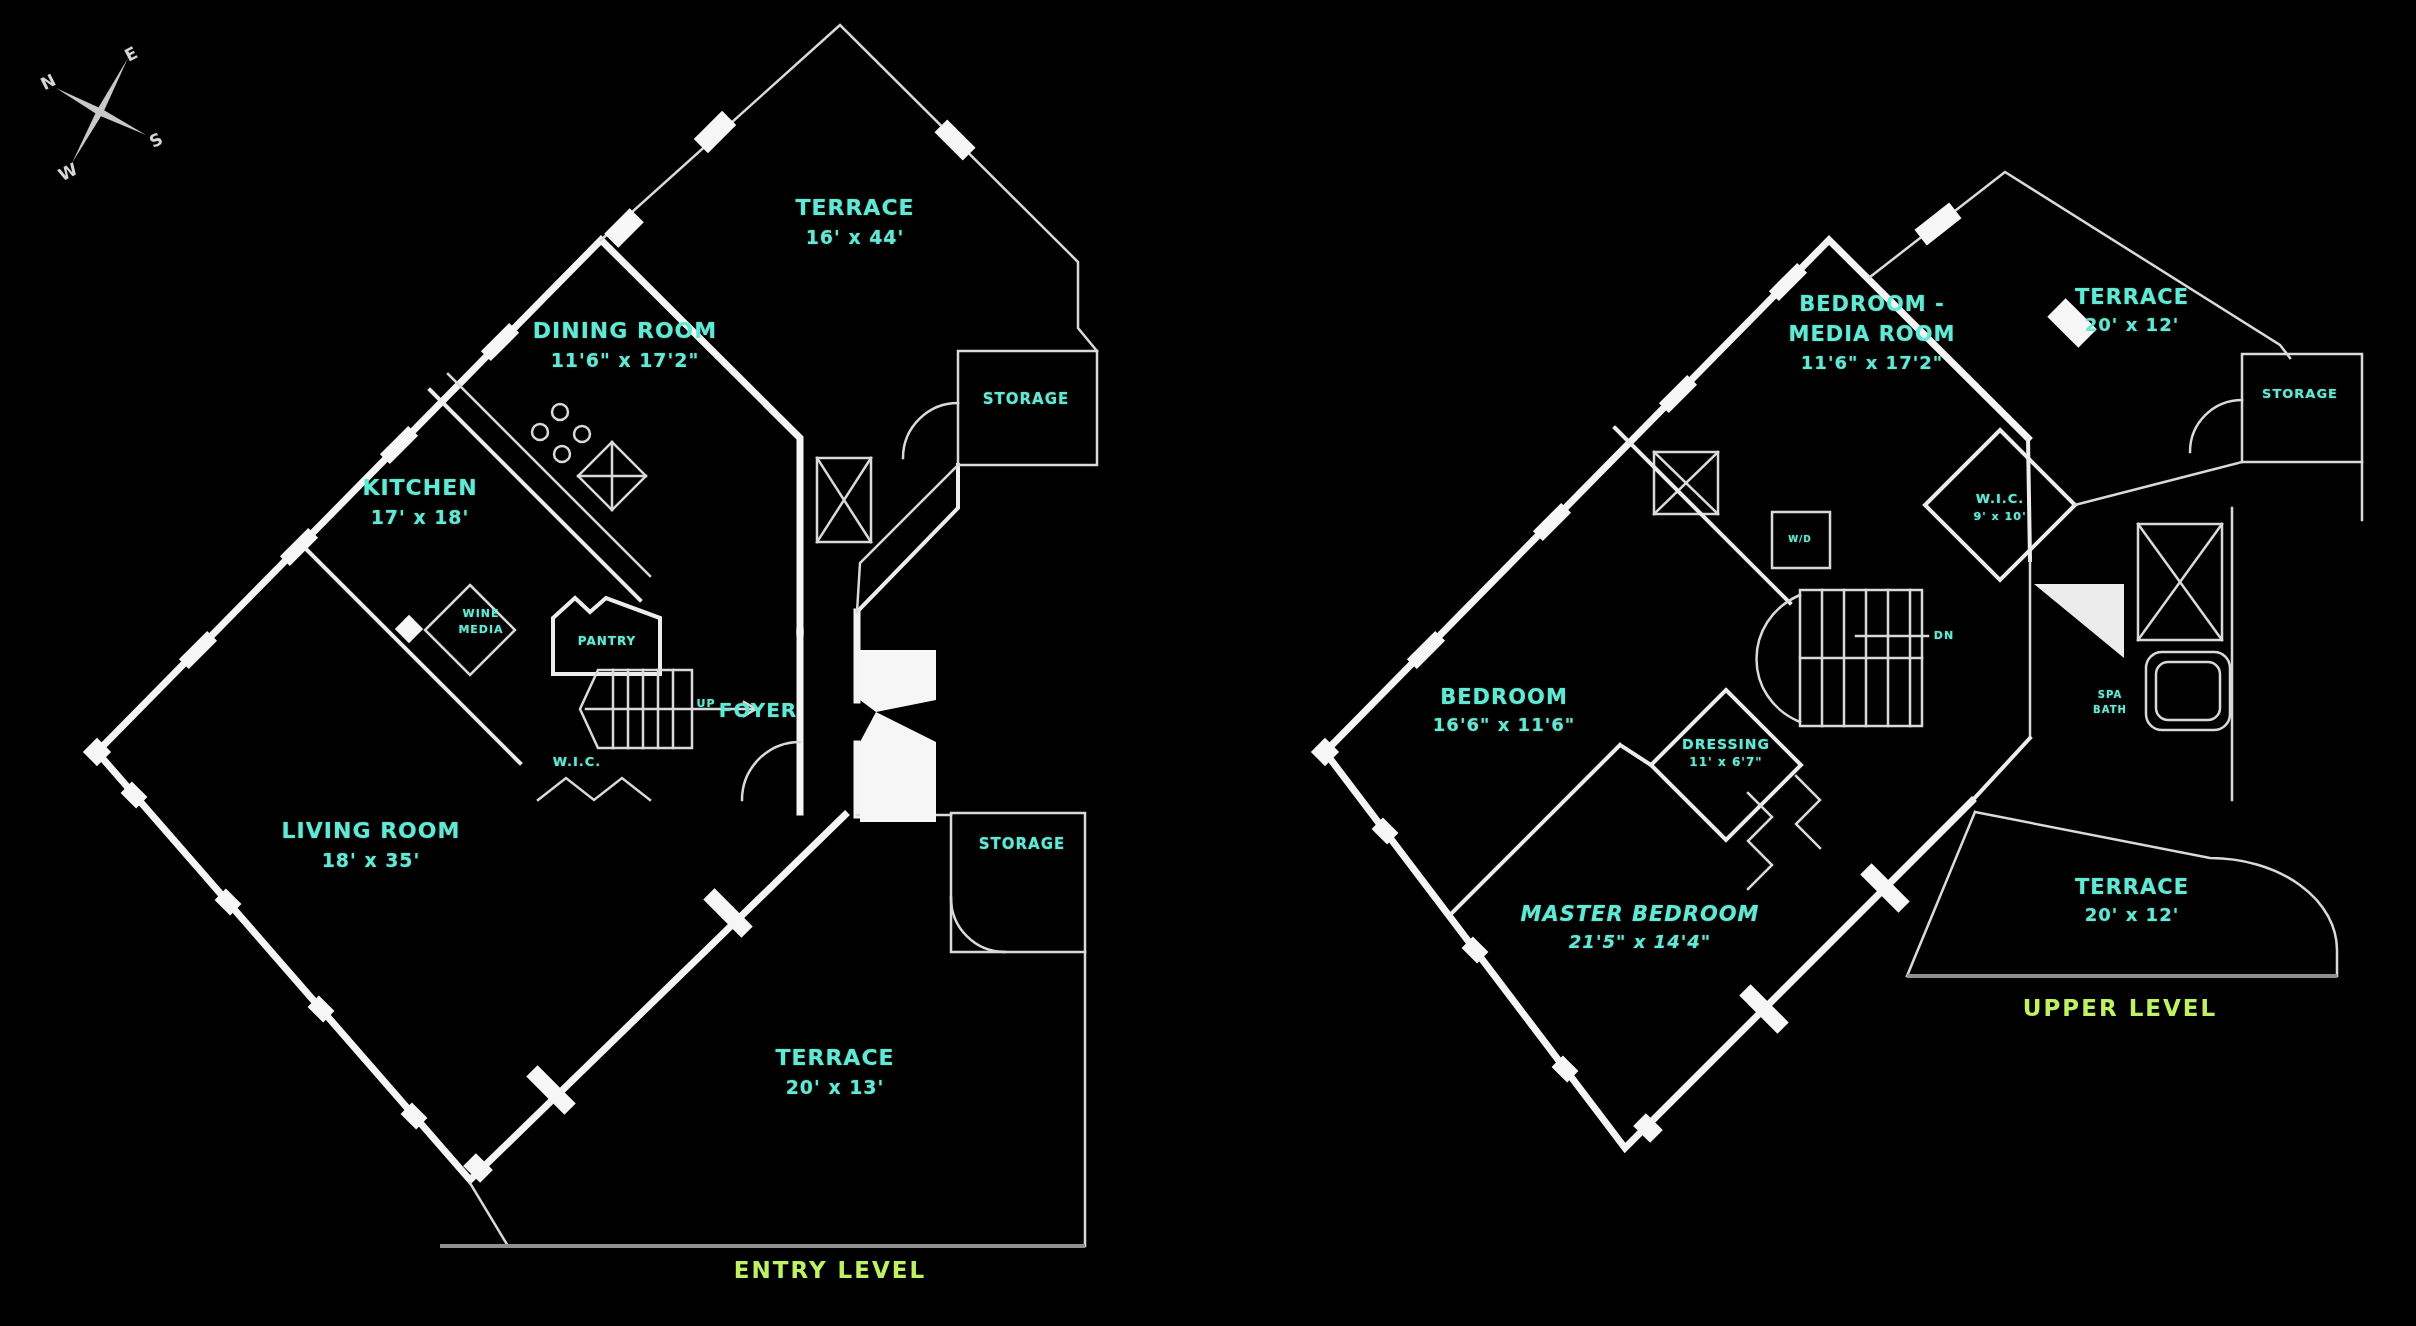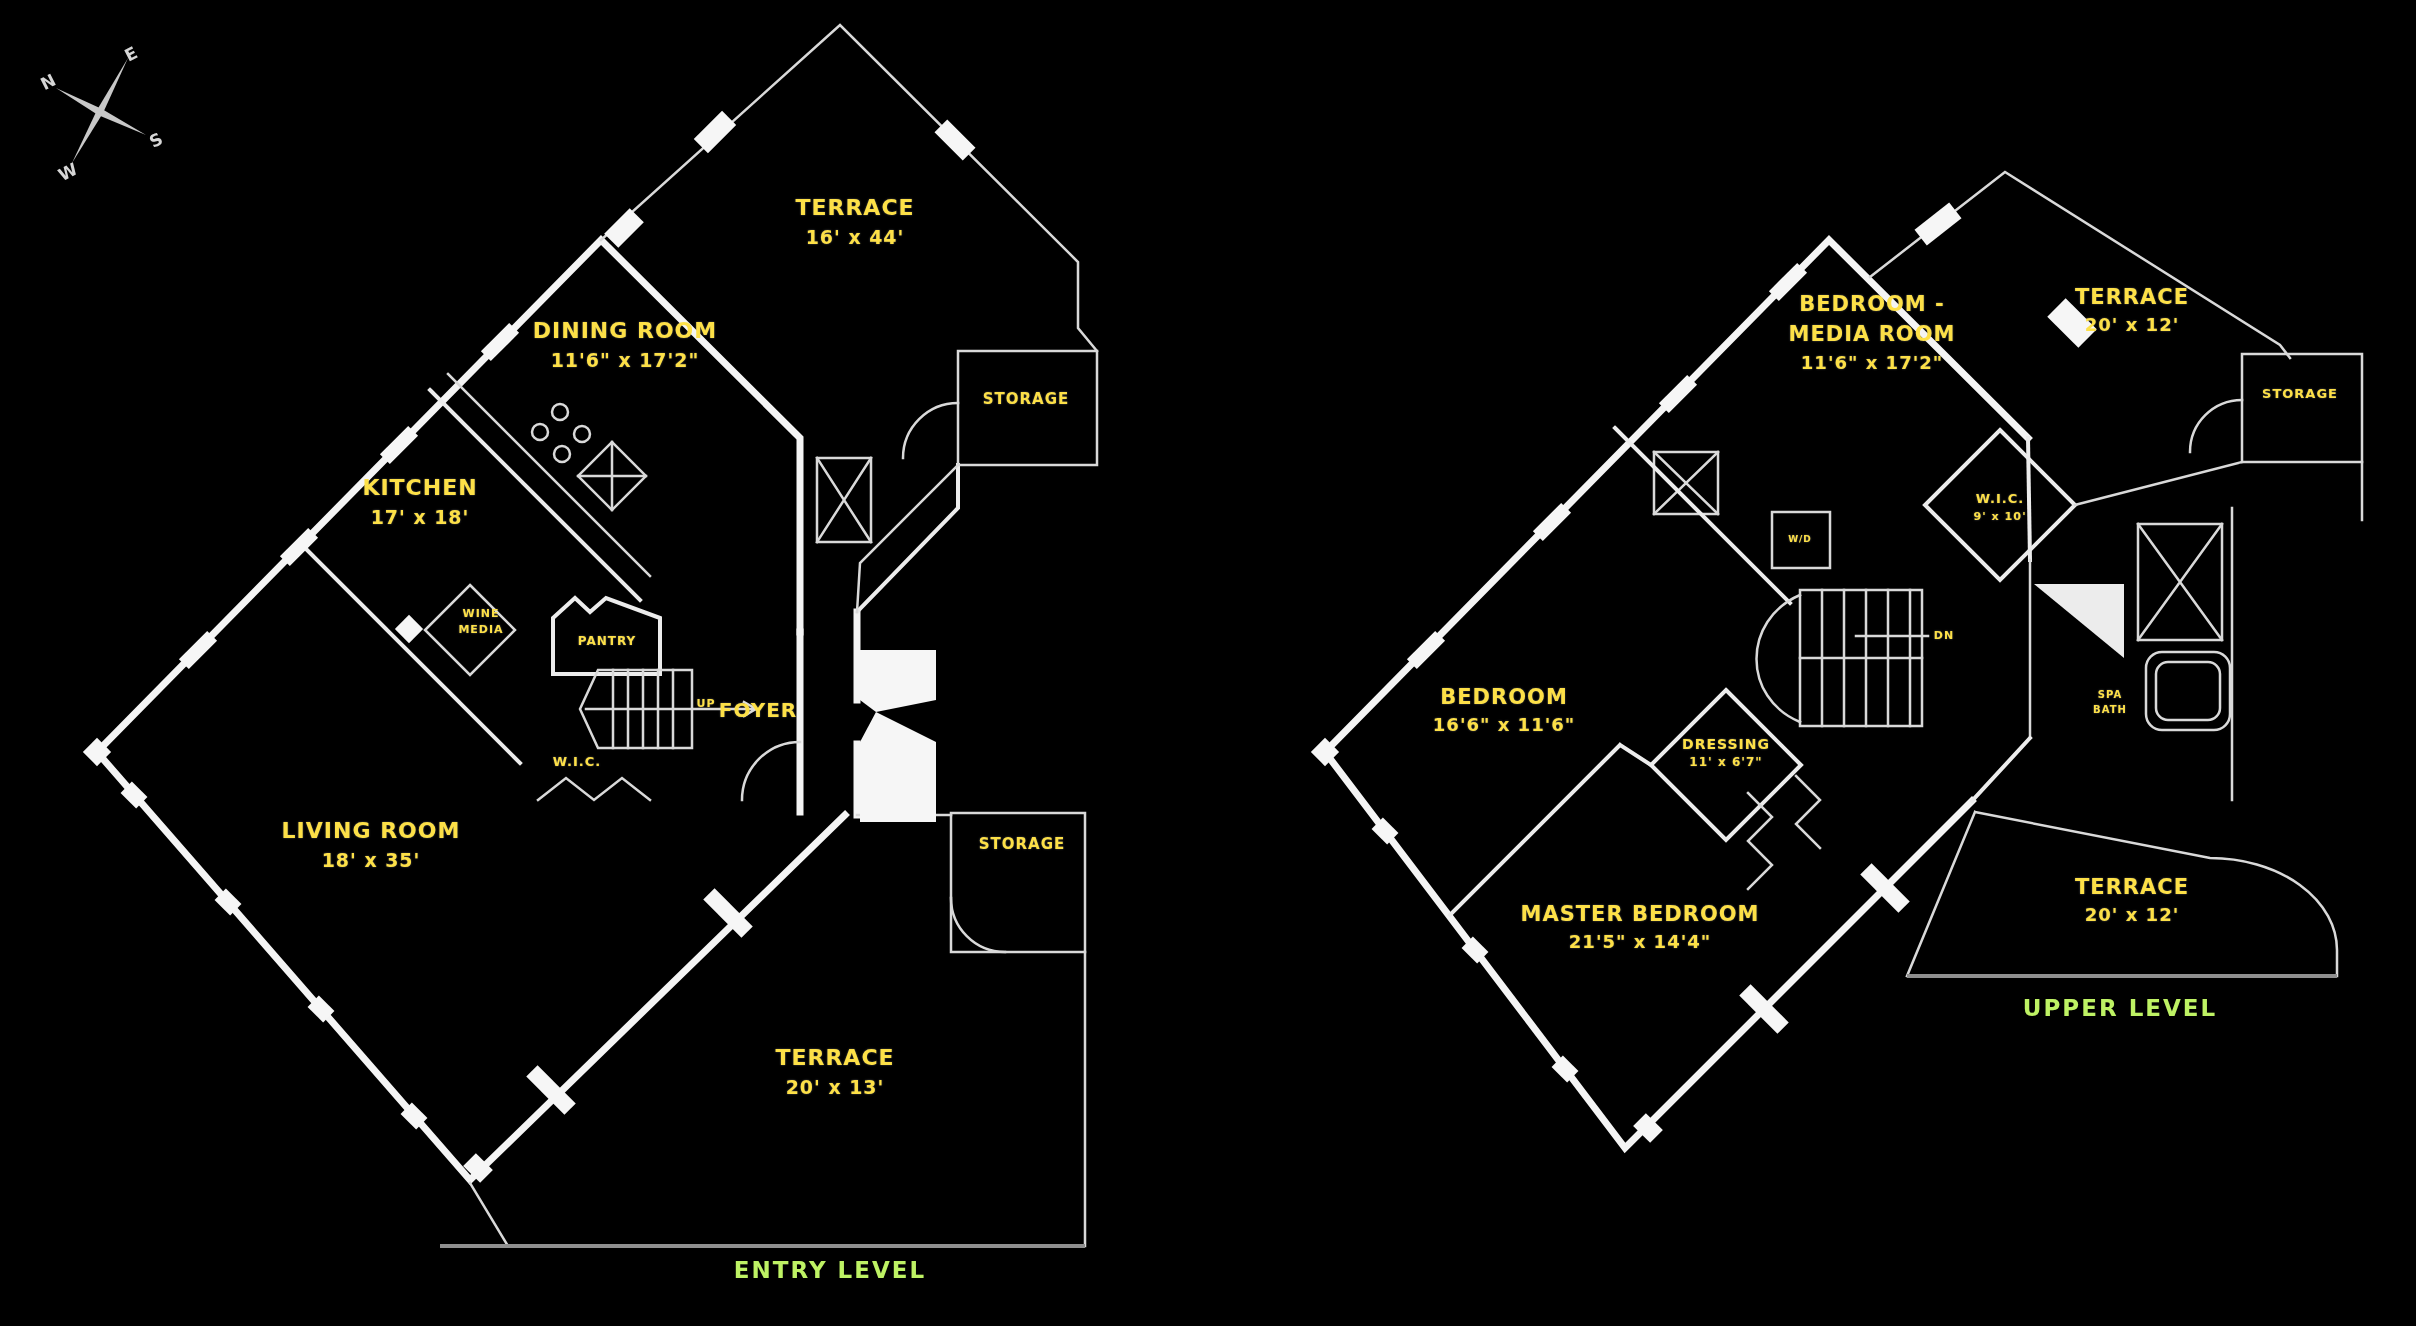--- a/index.html
+++ b/index.html
@@ -5,21 +5,21 @@
   html,body{margin:0;padding:0;background:#000;}
   #stage{position:relative;width:2416px;height:1326px;background:#000;overflow:hidden;
          font-family:"DejaVu Sans",sans-serif;}
   svg{position:absolute;left:0;top:0;}
   .w {stroke:#f4f4f4;stroke-width:7;fill:none;stroke-linecap:square;stroke-linejoin:miter;}
   .m {stroke:#ececec;stroke-width:4;fill:none;stroke-linecap:square;}
   .t {stroke:#d9d9d9;stroke-width:2.5;fill:none;stroke-linecap:square;}
   .g {stroke:#8f8f8f;stroke-width:4;fill:none;}
   .wf{fill:#f6f6f6;stroke:none;}
   .tri{fill:#ececec;stroke:none;}
-  .room-label{position:absolute;transform:translate(-50%,-50%);color:#fde047;font-weight:700;
+  .room-label{position:absolute;transform:translate(-50%,-50%);color:#5eead4;font-weight:700;
               text-align:center;letter-spacing:1px;line-height:1.45;white-space:nowrap;
               text-shadow:0 0 2px rgba(255,255,255,.35);z-index:5;}
   .room-label .dims{font-size:.86em;}
   .caption{position:absolute;transform:translate(-50%,-50%);color:#bef264;font-weight:700;
            font-size:23px;letter-spacing:2px;white-space:nowrap;z-index:5;}
   .compass-letter{position:absolute;transform:translate(-50%,-50%) rotate(-27deg);
                   color:#d6d6d6;font-weight:700;font-size:17px;z-index:5;}
 </style>
 </head>
 <body>
@@ -252,21 +252,21 @@
         <div class="dims">16'6" x 11'6"</div>
       </div>
       <div class="room-label" style="left: 1726px; top: 753px; font-size: 14px; text-align: center;">
         <div>DRESSING</div>
         <div class="dims">11' x 6'7"</div>
       </div>
       <div class="room-label" style="left: 2110px; top: 702px; font-size: 10px;">
         <div>SPA</div>
         <div>BATH</div>
       </div>
-      <div class="room-label" style="left: 1640px; top: 927px; font-size: 21px;">
+      <div class="room-label" style="left: 1640px; top: 927px; font-size: 21px; font-style: italic;">
         <div>MASTER BEDROOM</div>
         <div class="dims">21'5" x 14'4"</div>
       </div>
       <div class="room-label" style="left: 2132px; top: 900px; font-size: 21px;">
         <div>TERRACE</div>
         <div class="dims">20' x 12'</div>
       </div>
       <div class="compass-letter" style="left: 48px; top: 82px;">N</div>
       <div class="compass-letter" style="left: 131px; top: 54px;">E</div>
       <div class="compass-letter" style="left: 156px; top: 140px;">S</div>

